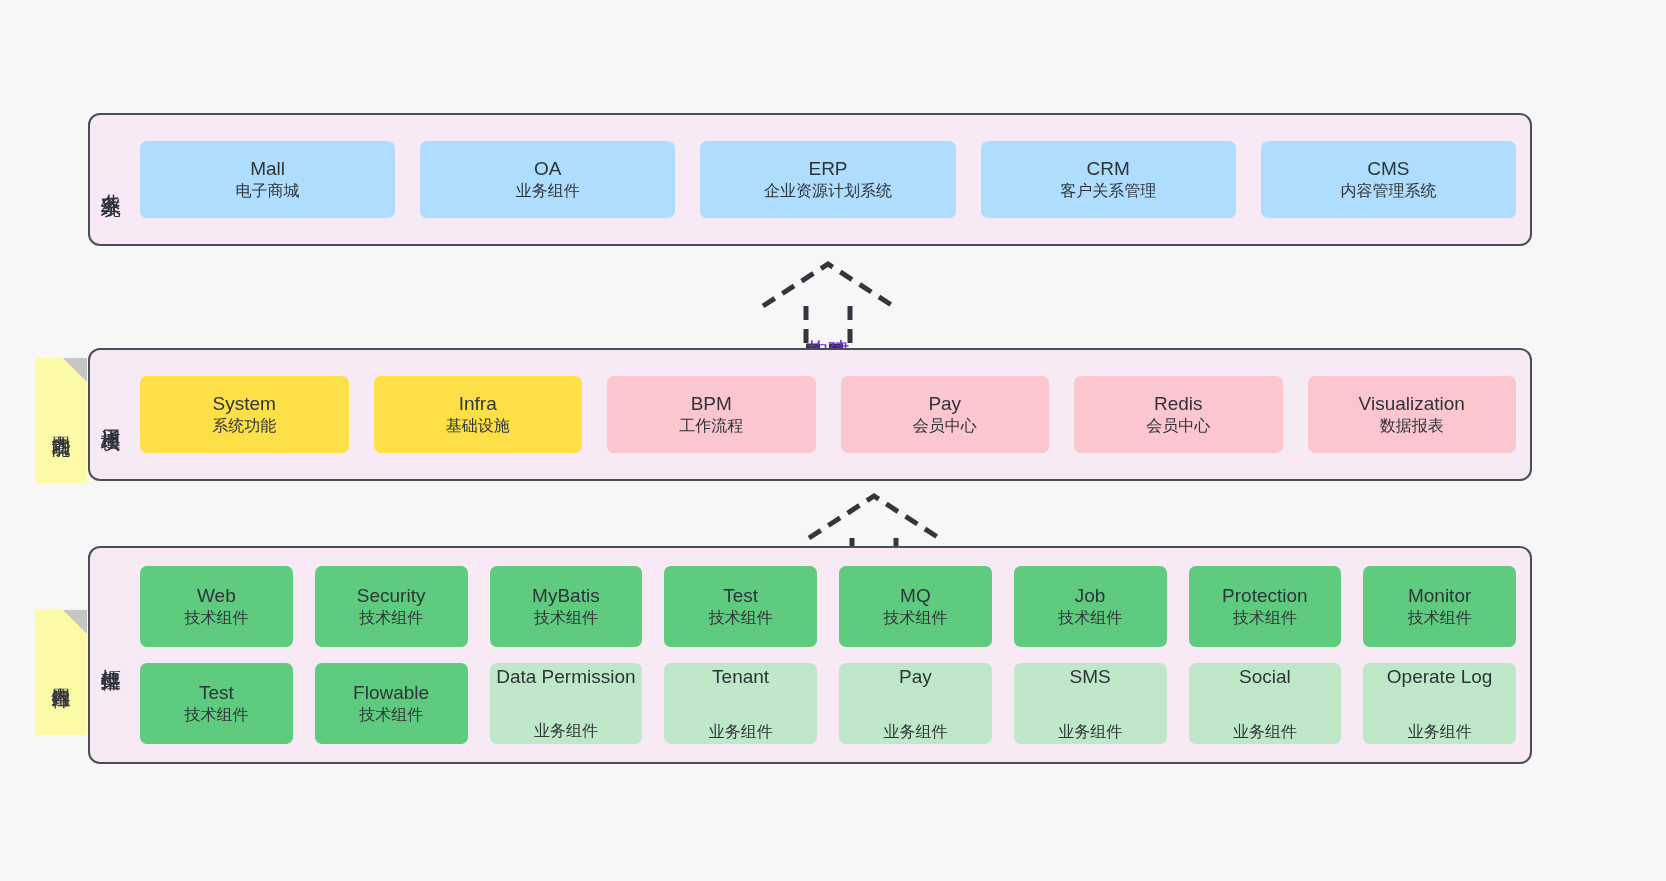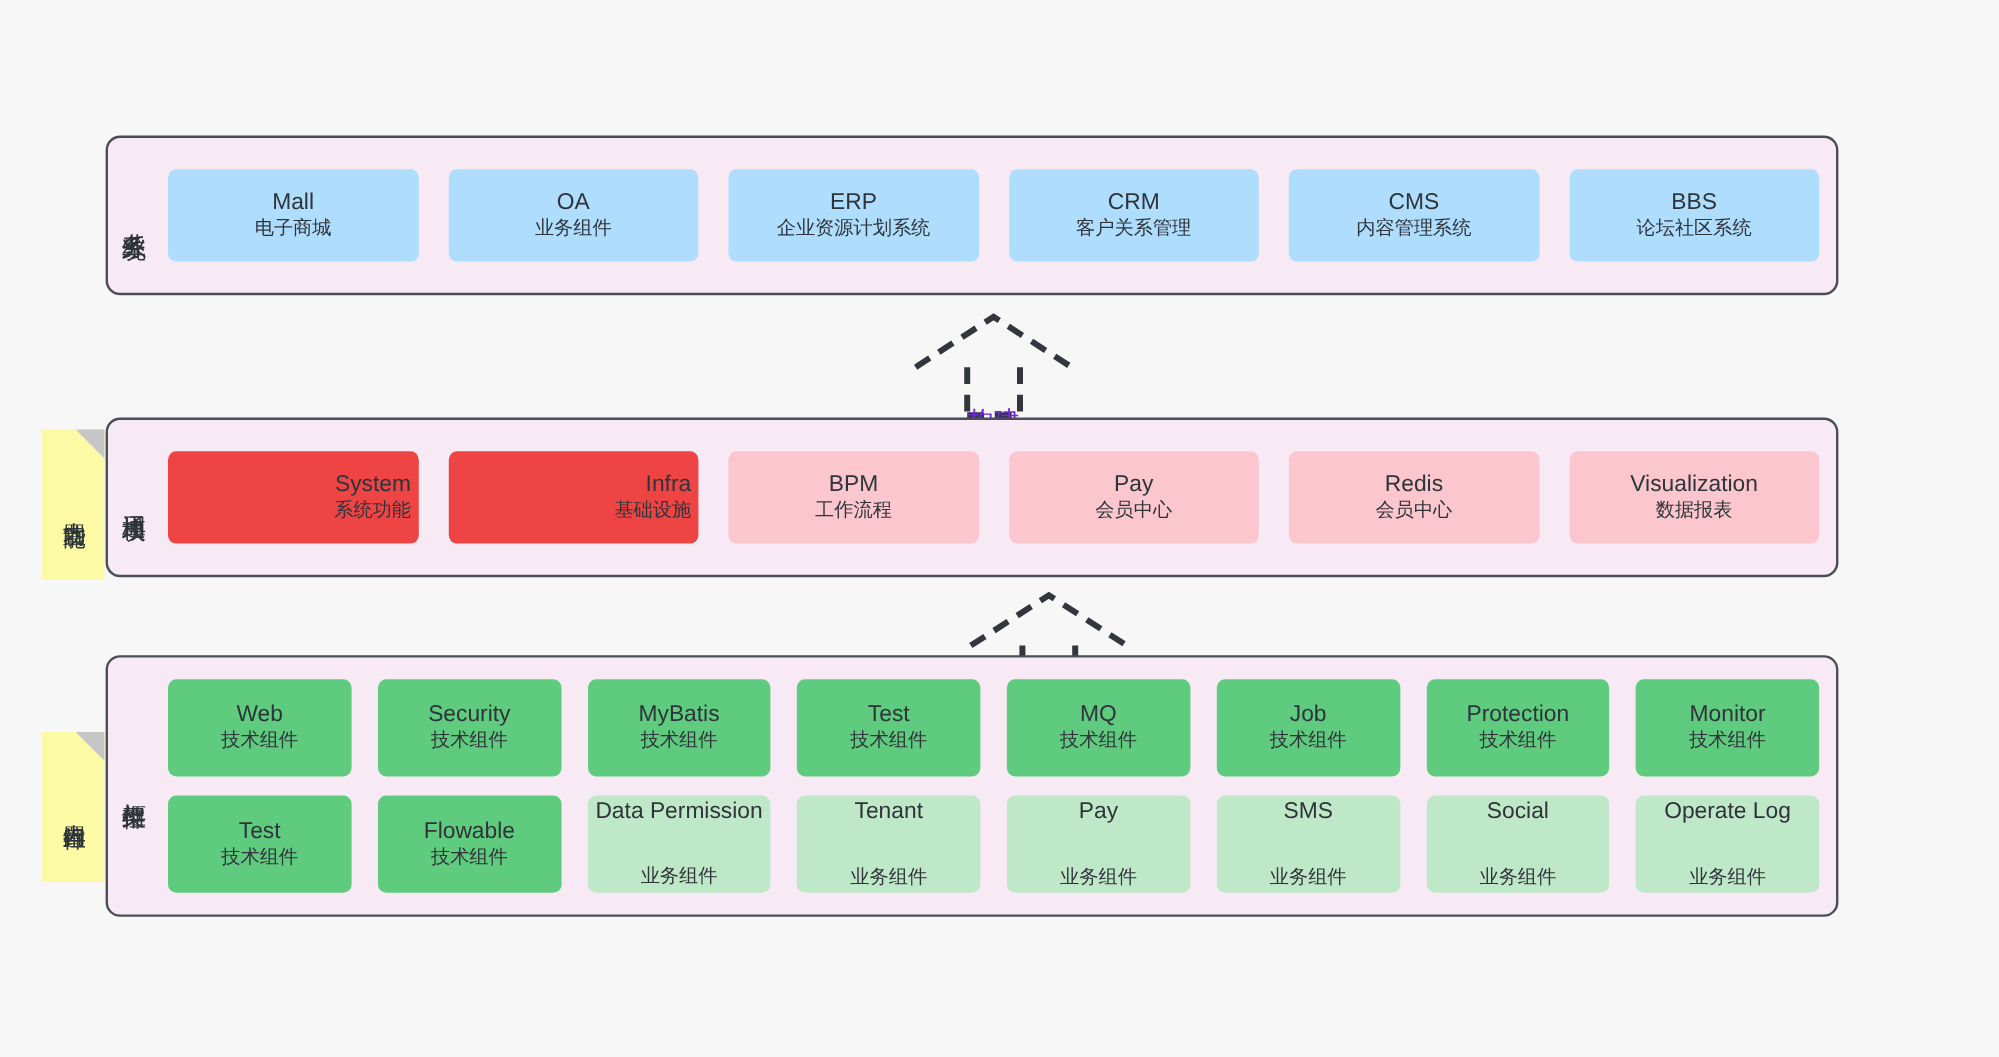--- a/index.html
+++ b/index.html
@@ -86,21 +86,21 @@
   .card .cn {
     font-size: 16px;
     white-space: nowrap;
   }
   .card.wrap .en {
     white-space: normal;
     line-height: 1.22;
   }
 
   .card.blue    { background: #aeddfd; }
-  .card.red     { background: #ef4444; align-items: flex-end; }
+  .card.red     { background: #fde047; }
   .card.pink    { background: #fbc6cd; }
   .card.green   { background: #5fcb7f; }
   .card.lgreen  { background: #bfe8c8; gap: 33px; }
 
   
   .note {
     position: absolute;
     background: #fcfaa5;
     box-sizing: border-box;
     display: flex;
@@ -166,24 +166,20 @@
           <span class="cn">企业资源计划系统</span>
         </div>
         <div class="card blue">
           <span class="en">CRM</span>
           <span class="cn">客户关系管理</span>
         </div>
         <div class="card blue">
           <span class="en">CMS</span>
           <span class="cn">内容管理系统</span>
         </div>
-        <div class="card blue">
-          <span class="en">BBS</span>
-          <span class="cn">论坛社区系统</span>
-        </div>
       </div>
     </div>
   </div>
 
   <div class="connector" style="left:758px; top:260px; width:140px; height:88px;">
     <svg width="140" height="88" viewBox="0 0 140 88" aria-hidden="true">
       <path d="M5 46 L70 4 L135 46" fill="none" stroke="#33373d" stroke-width="5" stroke-dasharray="14,9" stroke-linecap="butt"></path>
       <path d="M48 46 L48 88" fill="none" stroke="#33373d" stroke-width="5" stroke-dasharray="14,9"></path>
       <path d="M92 46 L92 88" fill="none" stroke="#33373d" stroke-width="5" stroke-dasharray="14,9"></path>
       <path d="M48 86 L92 86" fill="none" stroke="#33373d" stroke-width="5" stroke-dasharray="14,9"></path>

